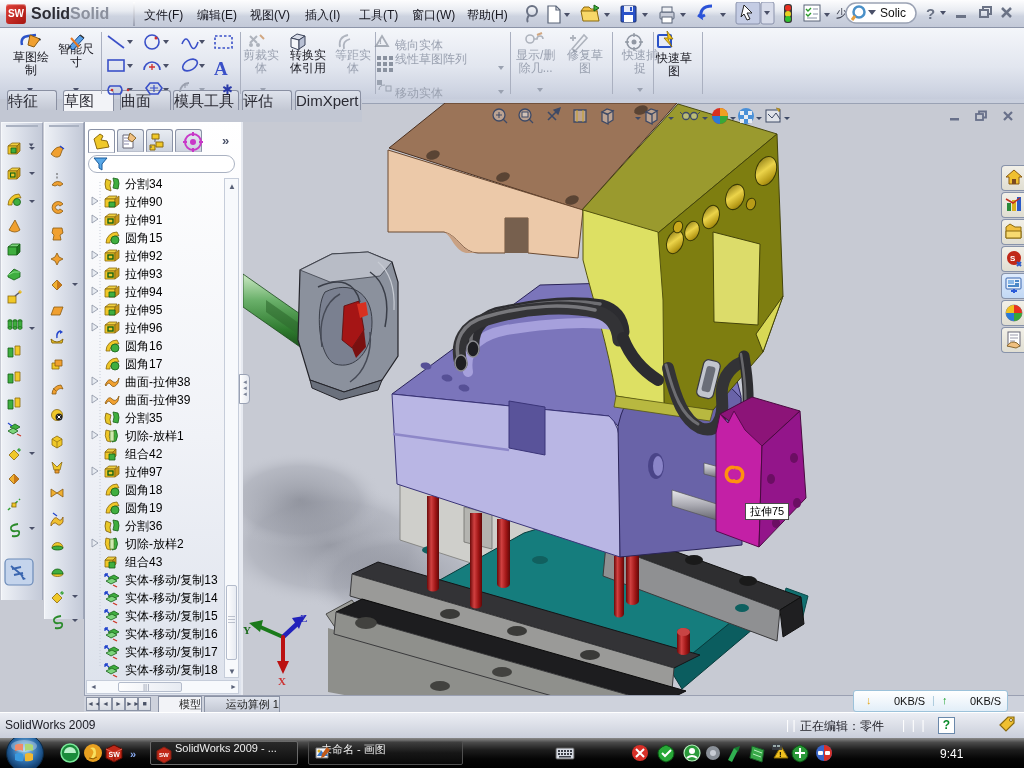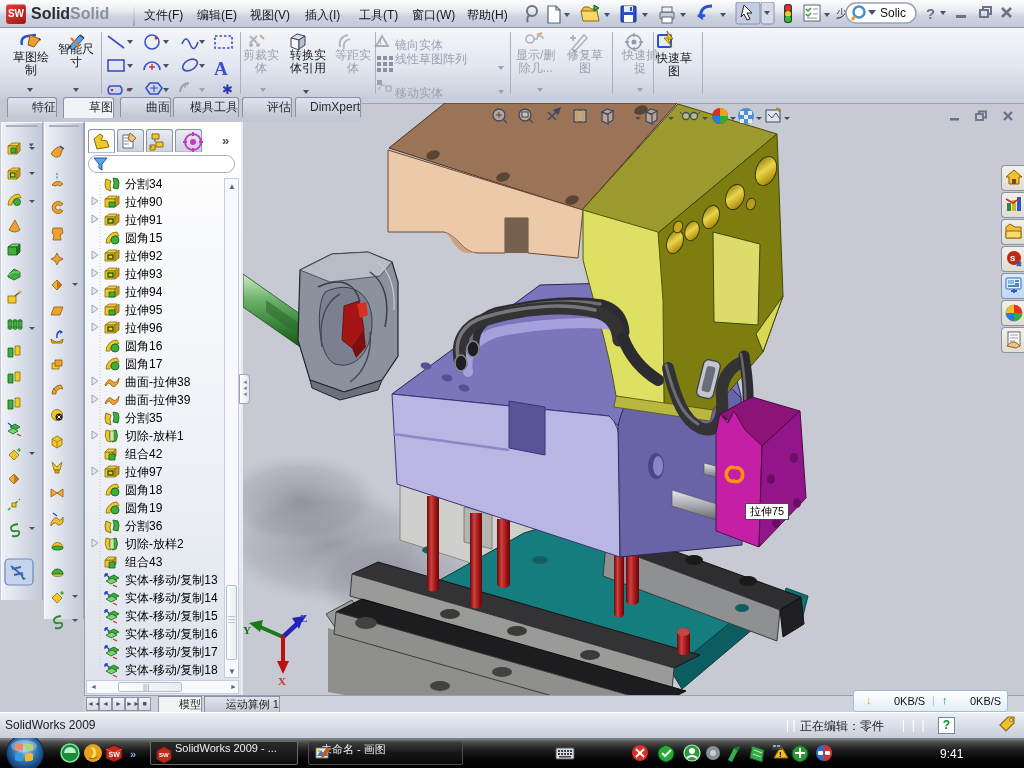--- a/index.html
+++ b/index.html
@@ -11,21 +11,21 @@
 #swtext span{color:#8b909d}
 #mdiv{left:133px;top:2px;width:2px;height:24px;background:linear-gradient(#fff,#9aa0b2);z-index:31}
 .menu{top:7px;font-size:12px;color:#16161f;z-index:31}
 #toolrow{left:0;top:28px;width:1024px;height:71px;background:linear-gradient(#f4f6fa,#e2e6ef 55%,#cdd3e1 90%,#c6ccdb);z-index:25}
 .blab{font-size:12px;line-height:13px;text-align:center;color:#1a1a22;white-space:pre-line;z-index:26}
 .dis{color:#9aa1b0 !important}
 .glab{font-size:12px;color:#9aa1b0;white-space:nowrap;z-index:26}
 .dd{width:0;height:0;border-left:3px solid transparent;border-right:3px solid transparent;border-top:4px solid #4a5068;z-index:26}
 .ddg{border-top-color:#9aa1b0}
 #tabrow{left:0;top:99px;width:362px;height:23px;background:#c2c7d3;z-index:25}
-.ctab{height:20px;top:97px;border:1px solid #8a90a2;border-bottom:none;border-radius:3px 3px 0 0;font-size:12px;color:#2a2a33;text-align:right;background:linear-gradient(#dfe3ec,#c3c8d4);line-height:19px;z-index:26}
+.ctab{height:20px;top:90px;border:1px solid #8a90a2;border-bottom:none;border-radius:3px 3px 0 0;font-size:15px;color:#2a2a33;text-align:left;background:linear-gradient(#dfe3ec,#c3c8d4);line-height:19px;z-index:26}
 .act{background:#f2f3f7 !important;height:21px}
 .strip{background:linear-gradient(90deg,#eef1f6,#d6dbe6 55%,#c3c9d7);border-right:1px solid #9fa6b8;border-left:1px solid #f6f8fb;border-top:1px solid #f6f8fb;z-index:20}
 #treepanel{left:84px;top:122px;width:157px;height:573px;background:linear-gradient(#ffffff,#f0f2f7 55%,#dde2ec);border-left:1px solid #98a0b2;z-index:20}
 .ptab{top:129px;width:27px;height:23px;border:1px solid #8a92a6;border-bottom-color:#b9bfcc;border-radius:3px 3px 0 0;background:linear-gradient(#e8ecf2,#ccd2de);z-index:21}
 .pact{background:#fdfdfe;height:24px}
 #filterbox{left:88px;top:155px;width:147px;height:18px;border:1px solid #aab2c2;border-radius:9px;background:#fff;z-index:21}
 .sbtrack{background:#f7f9fc;border:1px solid #c6cdda;z-index:21}
 .sbthumb{background:linear-gradient(90deg,#fdfdfe,#e7ebf2);border:1px solid #b4bccc;border-radius:2px;z-index:22}
 .arr{font-size:8px;color:#5a6278;line-height:8px;z-index:23}
 #doctabs{left:84px;top:695px;width:940px;height:17px;background:#ced2dc;border-top:1px solid #9aa0b2;z-index:22}

